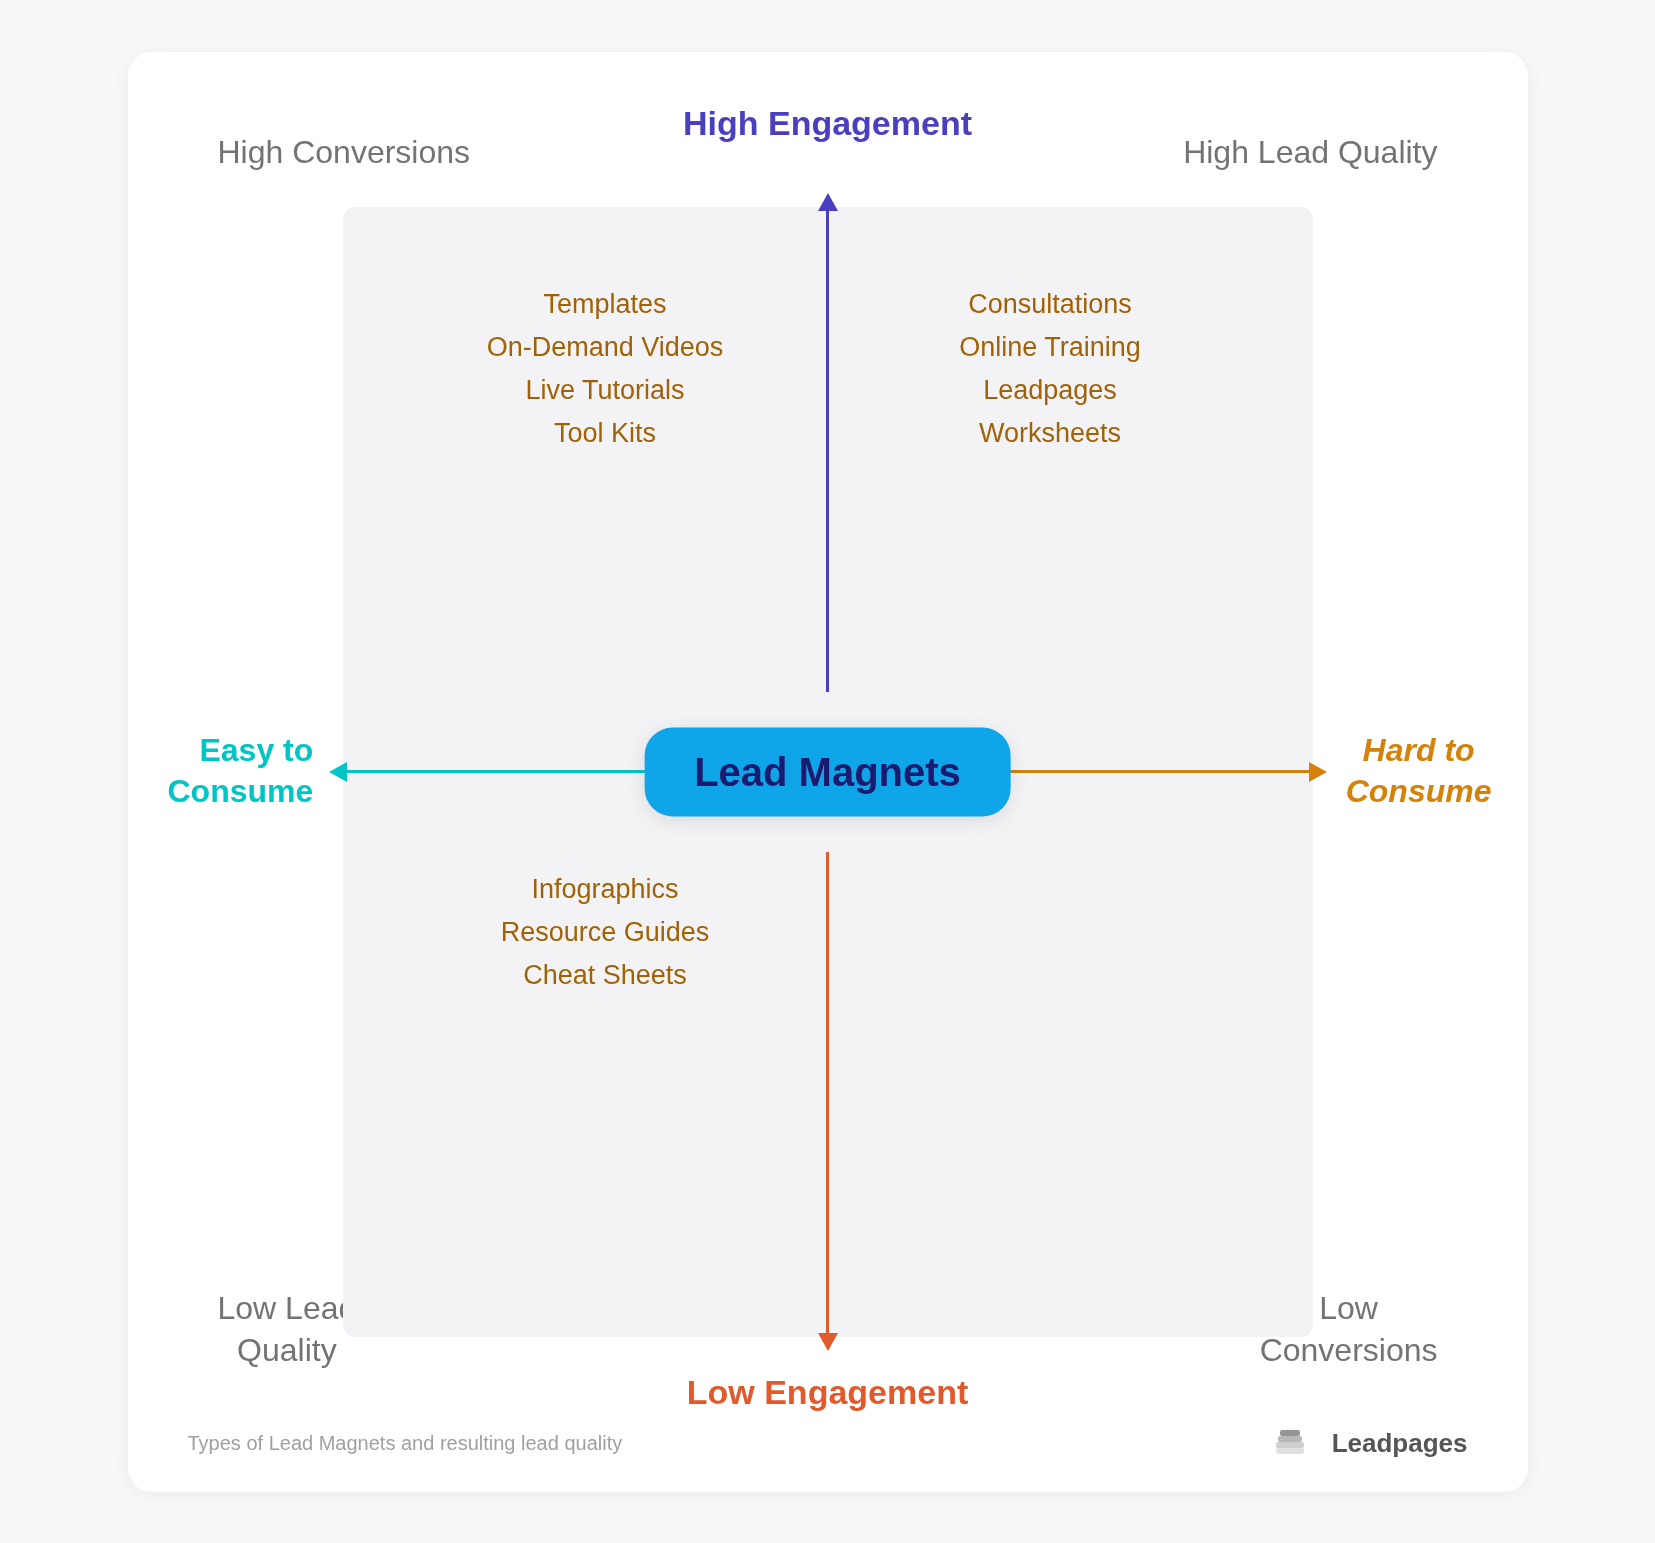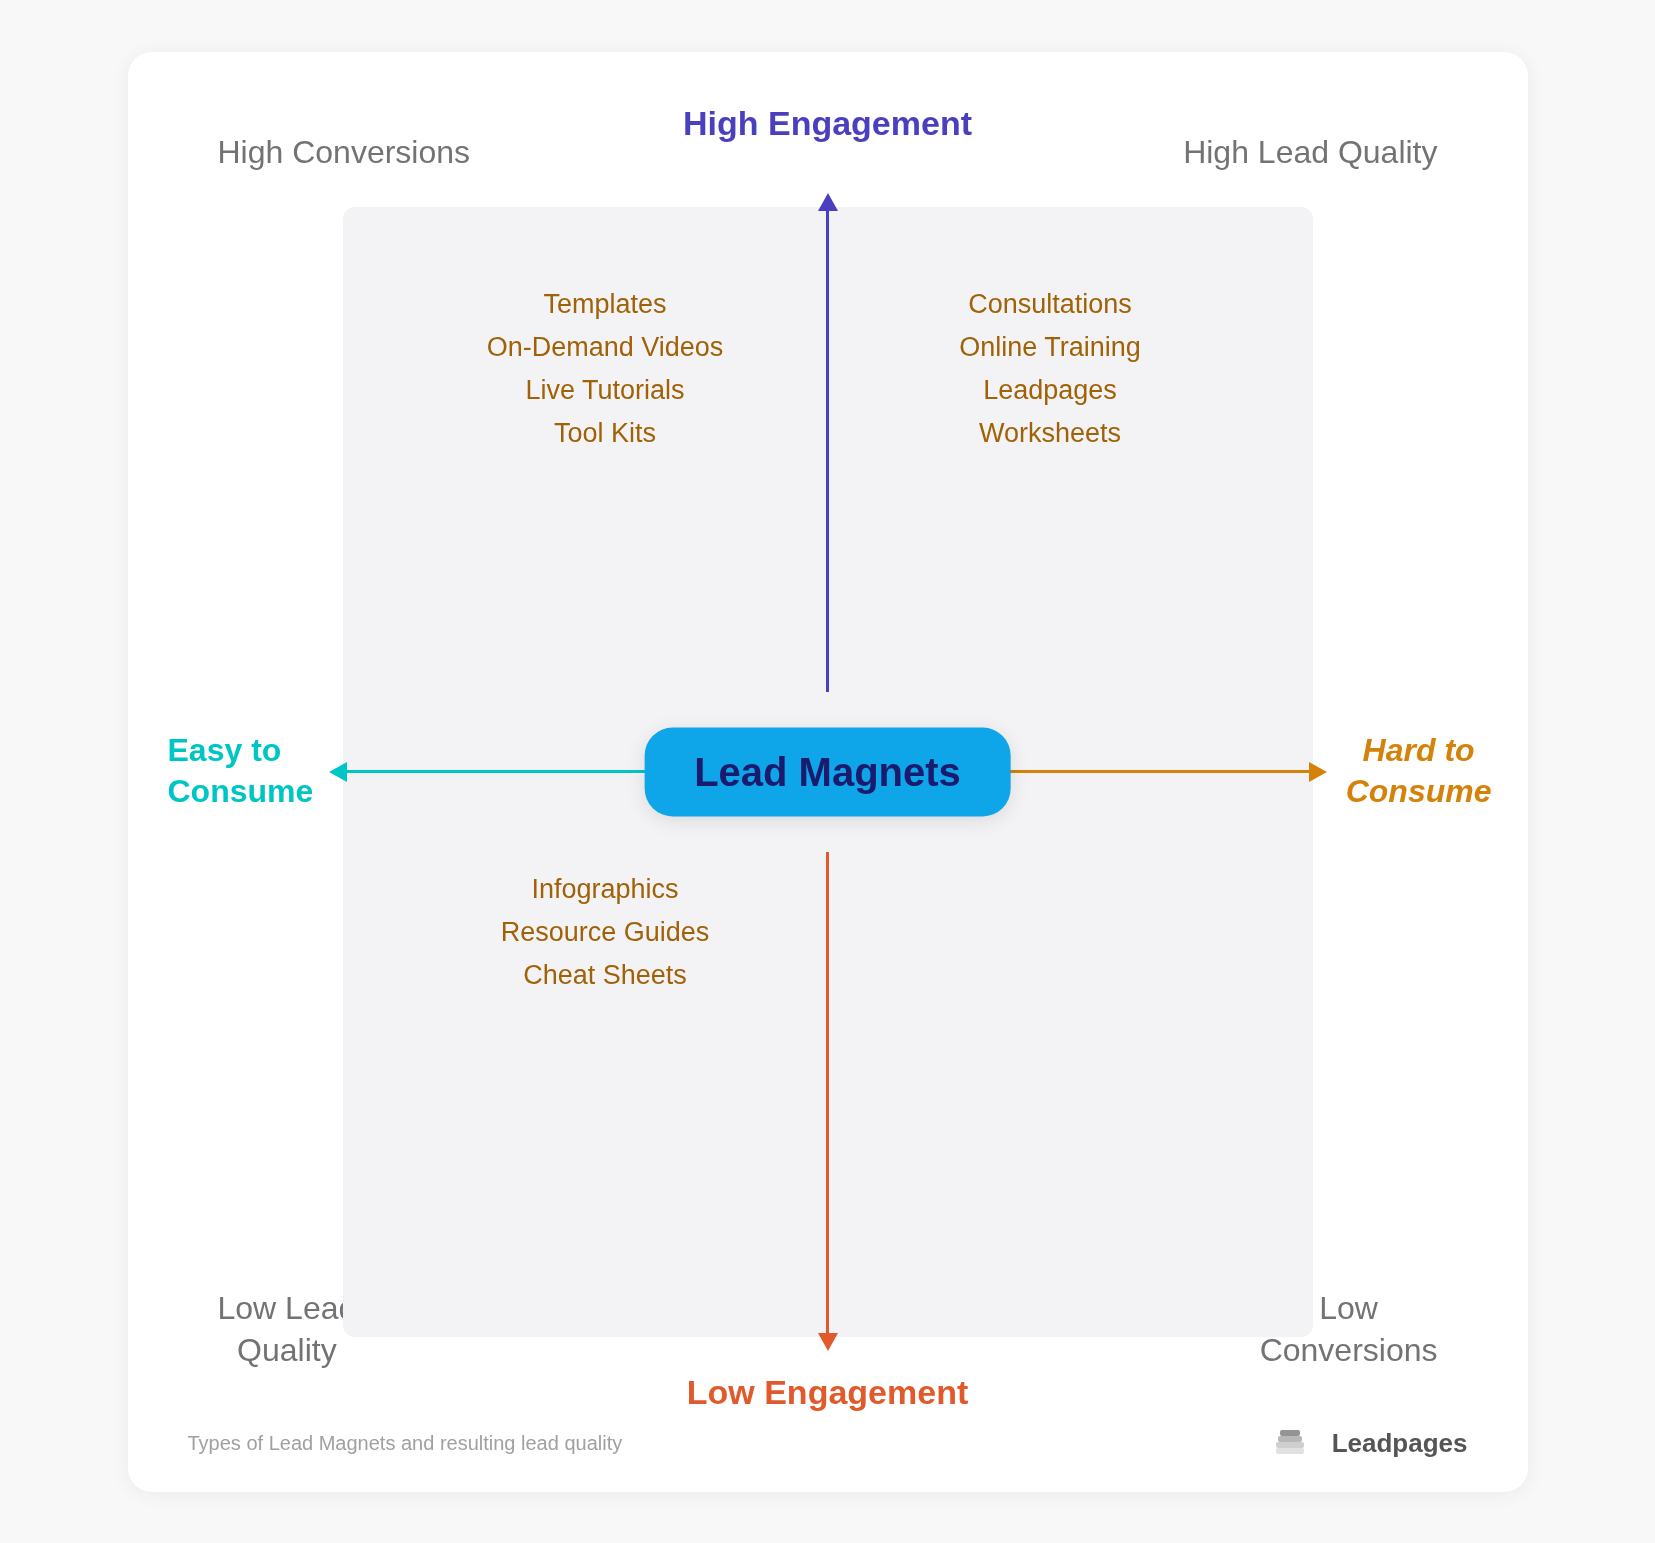--- a/index.html
+++ b/index.html
@@ -60,21 +60,21 @@
       text-align: left;
     }
     .axis-label-left {
       position: absolute;
       left: 40px;
       top: 50%;
       transform: translateY(-50%);
       font-size: 32px;
       font-weight: 700;
       color: #00c5c5;
-      text-align: left;
+      text-align: right;
       line-height: 1.3;
     }
     .axis-label-right {
       position: absolute;
       right: 36px;
       top: 50%;
       transform: translateY(-50%);
       font-size: 32px;
       font-weight: 700;
       color: #d4820a;

